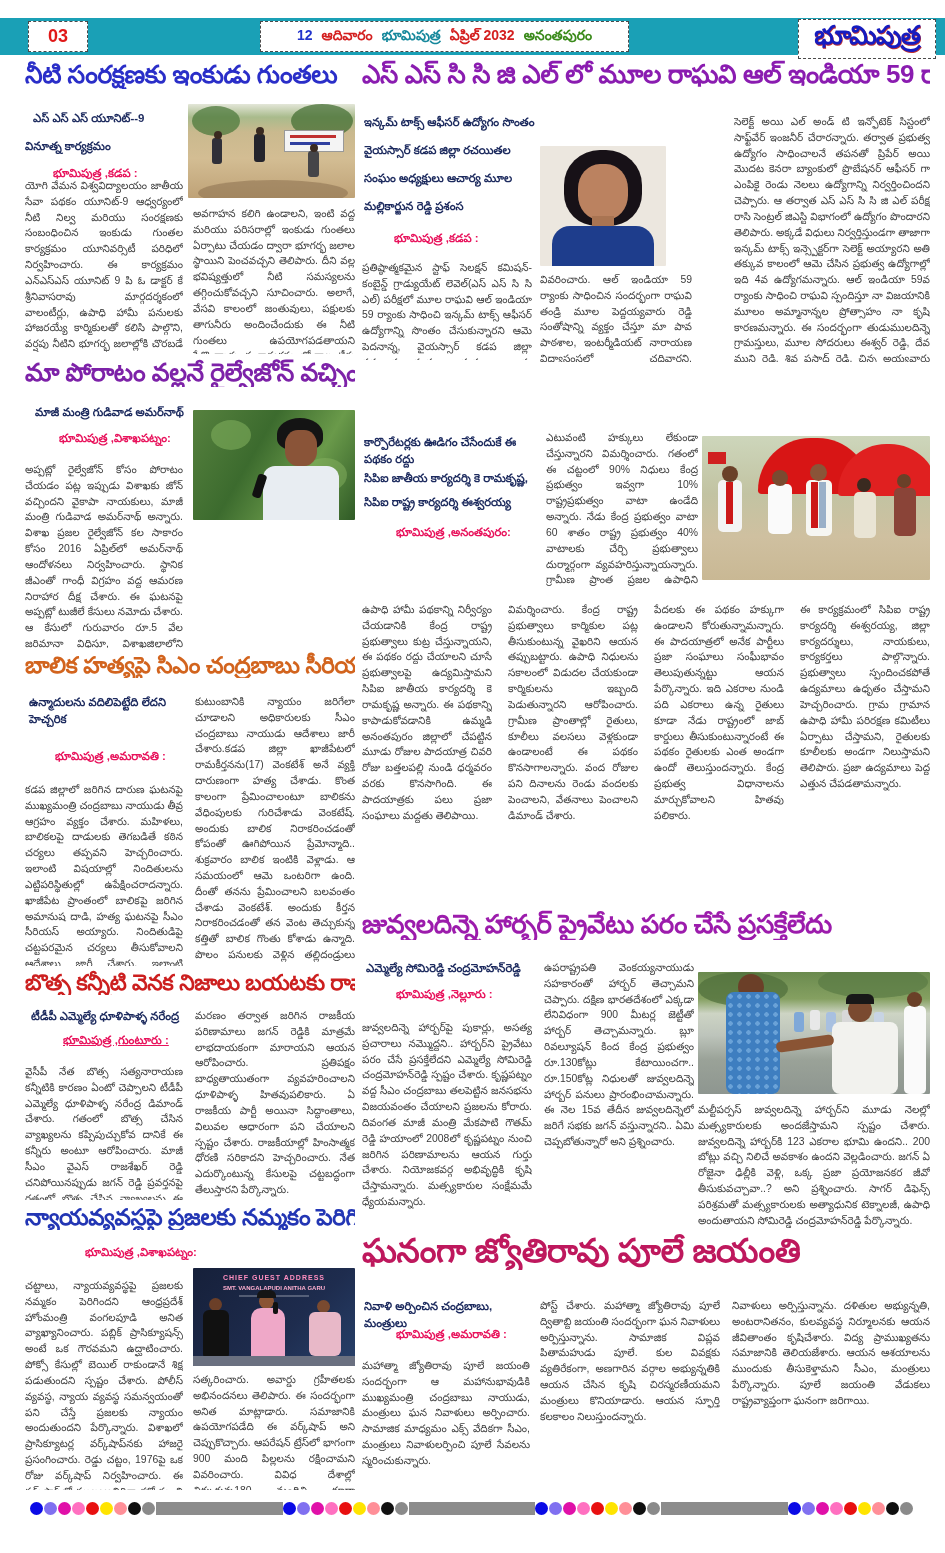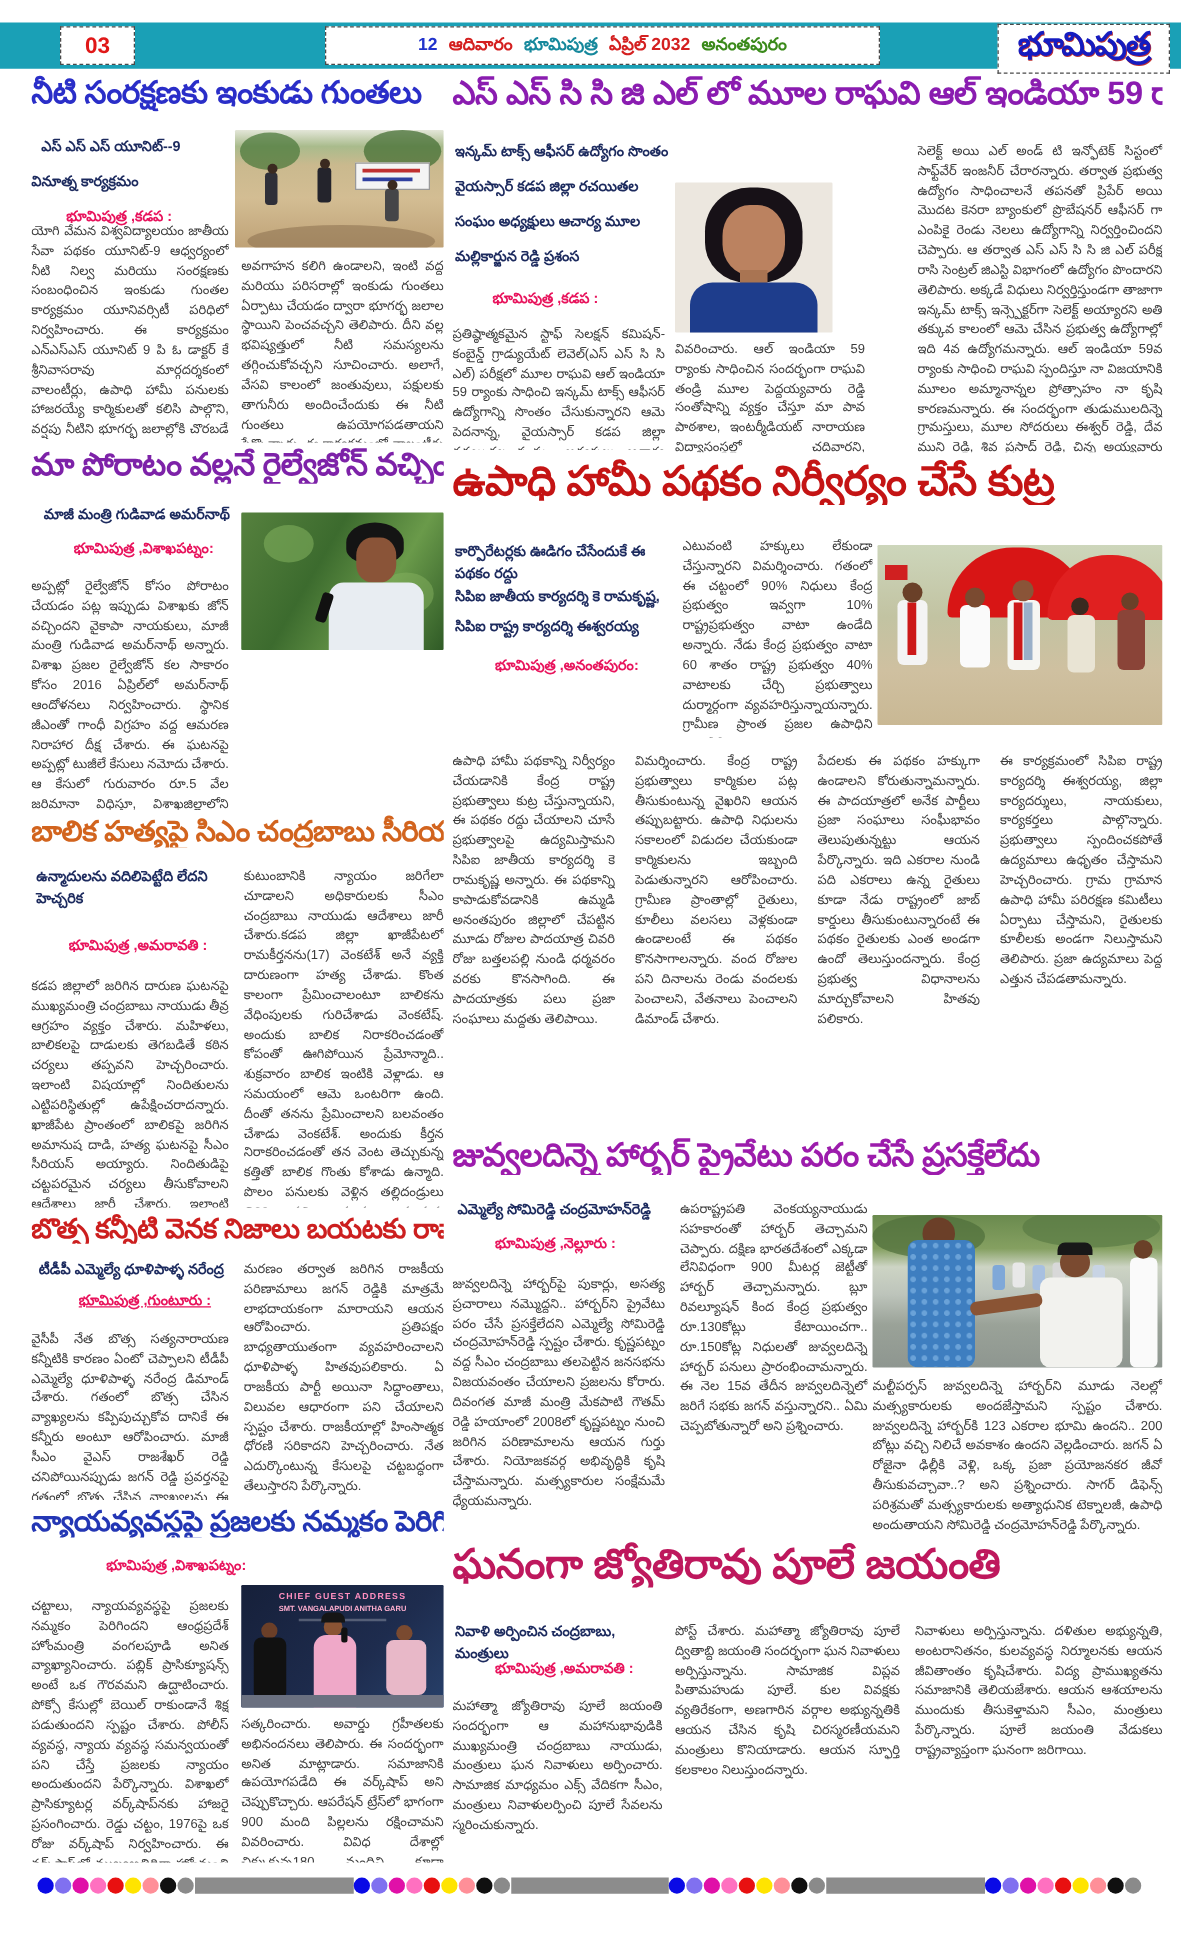--- a/index.html
+++ b/index.html
@@ -29,24 +29,24 @@
   .dotgroup{display:flex;align-items:center;}
   .dot{width:13px;height:13px;border-radius:50%;display:inline-block;margin-right:1px;}
   .bar{width:150px;height:13px;background:#8c8c8c;}
 </style>
 </head>
 <body>
 
 <div class="page">
 
   <div class="mastbar"></div>
-  <div class="mbox" style="left:28px;top:21px;width:60px;height:31px;margin-left:20px;">
+  <div class="mbox" style="left:28px;top:21px;width:60px;height:31px;">
     <span class="pageno">03</span>
   </div>
-  <div class="mbox" style="left:260px;top:21px;width:444px;height:31px;">
+  <div class="mbox" style="left:260px;top:21px;width:369px;height:31px;">
     <span class="edline">
       <span class="ed-blue">12</span>
       <span class="ed-red">ఆదివారం</span>
       <span class="ed-teal">భూమిపుత్ర</span>
       <span class="ed-red">ఏప్రిల్ 2032</span>
       <span class="ed-green">అనంతపురం</span>
     </span>
   </div>
   <div class="mbox" style="left:798px;top:19px;width:138px;height:40px;flex-direction:column;">
     <span class="logo-te">భూమిపుత్ర</span>
@@ -104,21 +104,20 @@
       <div class="shape" style="left:110px;top:48px;width:44px;height:34px;background:#85b260;border-radius:50%;opacity:.5;"></div>
       <div class="shape" style="left:84px;top:8px;width:46px;height:32px;background:#141414;border-radius:50% 50% 34% 34%;"></div>
       <div class="shape" style="left:92px;top:20px;width:32px;height:36px;background:#8a5438;border-radius:40%;"></div>
       <div class="shape" style="left:70px;top:56px;width:76px;height:54px;background:#e8edf2;border-radius:12px 12px 0 0;"></div>
       <div class="shape" style="left:62px;top:64px;width:9px;height:24px;background:#111;transform:rotate(18deg);border-radius:3px;"></div>
     </div>
     <div class="bodytxt" style="left:0;top:104px;width:158px;height:186px;">అప్పట్లో రైల్వేజోన్ కోసం పోరాటం చేయడం పట్ల ఇప్పుడు విశాఖకు జోన్ వచ్చిందని వైకాపా నాయకులు, మాజీ మంత్రి గుడివాడ అమర్‌నాథ్ అన్నారు. విశాఖ ప్రజల రైల్వేజోన్ కల సాకారం కోసం 2016 ఏప్రిల్‌లో అమర్‌నాథ్ ఆందోళనలు నిర్వహించారు. స్థానిక జీఎంతో గాంధీ విగ్రహం వద్ద ఆమరణ నిరాహార దీక్ష చేశారు. ఈ ఘటనపై అప్పట్లో టుజీలే కేసులు నమోదు చేశారు. ఆ కేసులో గురువారం రూ.5 వేల జరిమానా విధిస్తూ, విశాఖజిల్లాలోని రెండో అదనపు ప్రధాన న్యాయస్థానం న్యాయమూర్తి వర్లజ్జీ తీర్పు</div>
   </div>
 
   <div class="art" style="left:362px;top:366px;width:568px;height:542px;">
-    <div class="hl c-redR2" style="font-size:33px;">ఉపాధి హామీ పథకం నిర్వీర్యం చేసే కుట్ర</div>
     <div class="sub" style="left:2px;top:68px;width:174px;">కార్పొరేటర్లకు ఊడిగం చేసేందుకే ఈ పథకం రద్దు</div>
     <div class="sub" style="left:2px;top:104px;width:174px;">సిపిఐ జాతీయ కార్యదర్శి కె రామకృష్ణ,</div>
     <div class="sub" style="left:2px;top:128px;width:174px;">సిపిఐ రాష్ట్ర కార్యదర్శి ఈశ్వరయ్య</div>
     <div class="date" style="left:34px;top:160px;">భూమిపుత్ర ,అనంతపురం:</div>
     <div class="bodytxt" style="left:184px;top:64px;width:152px;height:160px;">ఎటువంటి హక్కులు లేకుండా చేస్తున్నారని విమర్శించారు. గతంలో ఈ చట్టంలో 90% నిధులు కేంద్ర ప్రభుత్వం ఇవ్వగా 10% రాష్ట్రప్రభుత్వం వాటా ఉండేది అన్నారు. నేడు కేంద్ర ప్రభుత్వం వాటా 60 శాతం రాష్ట్ర ప్రభుత్వం 40% వాటాలకు చేర్చి ప్రభుత్వాలు దుర్మార్గంగా వ్యవహరిస్తున్నాయన్నారు. గ్రామీణ ప్రాంత ప్రజల ఉపాధిని దెబ్బతీసే విధంగా వ్యవహరిస్తున్నారని ఆరోపించారు.</div>
     <div class="photo" style="left:340px;top:70px;width:228px;height:144px;background:linear-gradient(180deg,#cdd6bb 0%,#c2c3a2 40%,#cfc0a0 70%,#c9b894 100%);">
       <div class="shape" style="left:56px;top:2px;width:112px;height:56px;background:#d81515;border-radius:56px 56px 4px 4px;"></div>
       <div class="shape" style="right:-8px;top:8px;width:100px;height:52px;background:#e02020;border-radius:50px 50px 4px 4px;"></div>
       <div class="shape" style="left:6px;top:16px;width:18px;height:12px;background:#d02020;"></div>
       <div class="shape" style="left:16px;top:44px;width:24px;height:52px;background:#f4f4f4;border-radius:5px;"></div>

